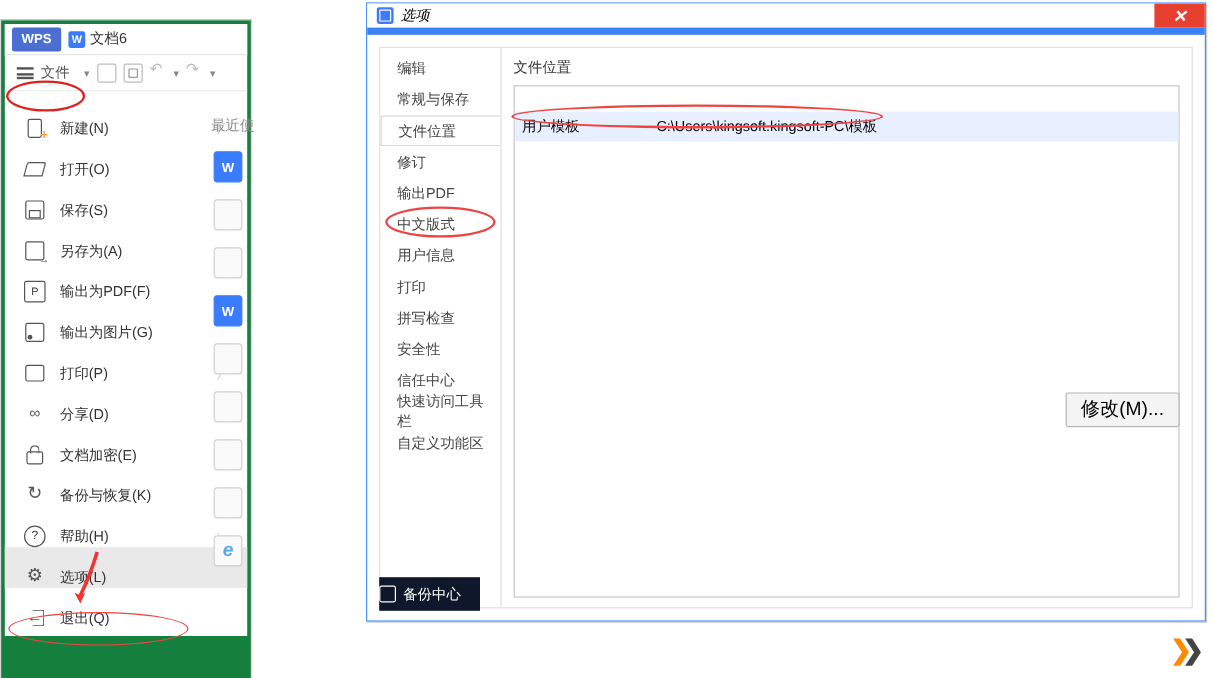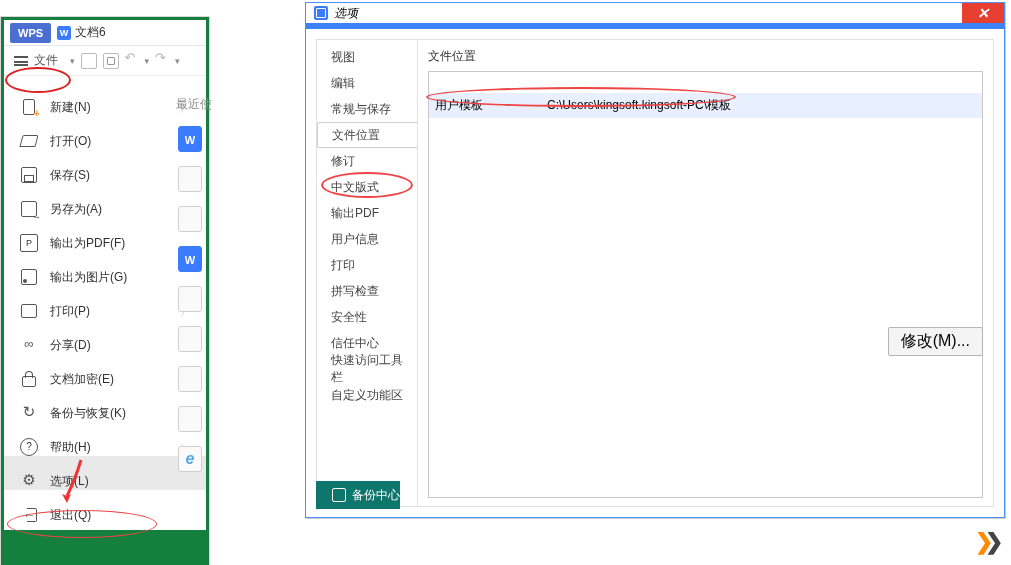--- a/index.html
+++ b/index.html
@@ -90,21 +90,21 @@
   .hdr-row span:first-child{ width:120px; }
   .list-box { flex:1; border:1px solid #c7c7c7; background:#fff; font-size:12px; }
   .list-row { display:flex; padding:4px 6px;margin-top:21px; }
   .list-row span:first-child{ width:112px; }
   .list-row.sel { background:#e8f0ff; }
   .row-oval { position:absolute; left:8px; top:47px; width:310px; height:20px; border:2px solid #e44; border-radius:50%; pointer-events:none; }
 
   .modify-btn { position:absolute; right:10px; bottom:150px; }
   .btnwin { font-size:16px; padding:3px 12px; background:#f4f4f4; border:1px solid #b5b5b5; border-radius:2px; cursor:pointer; }
 
-  .backup-bar { position:absolute; left:10px; bottom:8px; width:84px; height:28px; background:#0f766e; color:#fff; display:flex; align-items:center; justify-content:flex-end; gap:6px; font-size:12px; cursor:pointer; }
+  .backup-bar { position:absolute; left:10px; bottom:8px; width:84px; height:28px; background:#0f172a; color:#fff; display:flex; align-items:center; justify-content:flex-start; gap:6px; font-size:12px; cursor:pointer; }
   .backup-bar::before{content:""; width:12px; height:12px; border:1.5px solid #fff; border-radius:2px;}
 
   
   .wm { position:absolute; right:8px; bottom:6px; display:flex; align-items:center; gap:8px; }
   .wm-ico { width:30px; height:30px; position:relative; }
   .wm-ico::before{content:"❯"; color:#ff8a00; position:absolute; font-size:22px; font-weight:bold; left:2px; top:0;}
   .wm-ico::after{content:"❯"; color:#444; position:absolute; font-size:22px; font-weight:bold; left:12px; top:0;}
   .wm-txt { font-size:17px; font-weight:bold; color:#333; line-height:1; }
   .wm-sub { font-size:10px; color:#999; letter-spacing:0.5px; }
 </style>
@@ -220,27 +220,26 @@
 
 <div class="dlg">
   <div class="dlg-title">
     <span class="dlg-ico"></span>
     <span>选项</span>
     <div class="dlg-close">✕</div>
   </div>
   <div class="dlg-body">
     <div class="dlg-body-inner">
       <div class="cat-list" id="catlist">
-          <div class="cat-item">视图</div>
           <div class="cat-item">编辑</div>
           <div class="cat-item">常规与保存</div>
           <div class="cat-item sel">文件位置</div>
           <div class="cat-item">修订</div>
+          <div class="cat-item">输出PDF</div>
           <div class="cat-item">中文版式</div>
-          <div class="cat-item">输出PDF</div>
           <div class="cat-item">用户信息</div>
           <div class="cat-item">打印</div>
           <div class="cat-item">拼写检查</div>
           <div class="cat-item">安全性</div>
           <div class="cat-item">信任中心</div>
           <div class="cat-item">快速访问工具栏</div>
           <div class="cat-item">自定义功能区</div>
         </div>
       <div class="cat-right">
         <div class="sect-title">文件位置</div>

